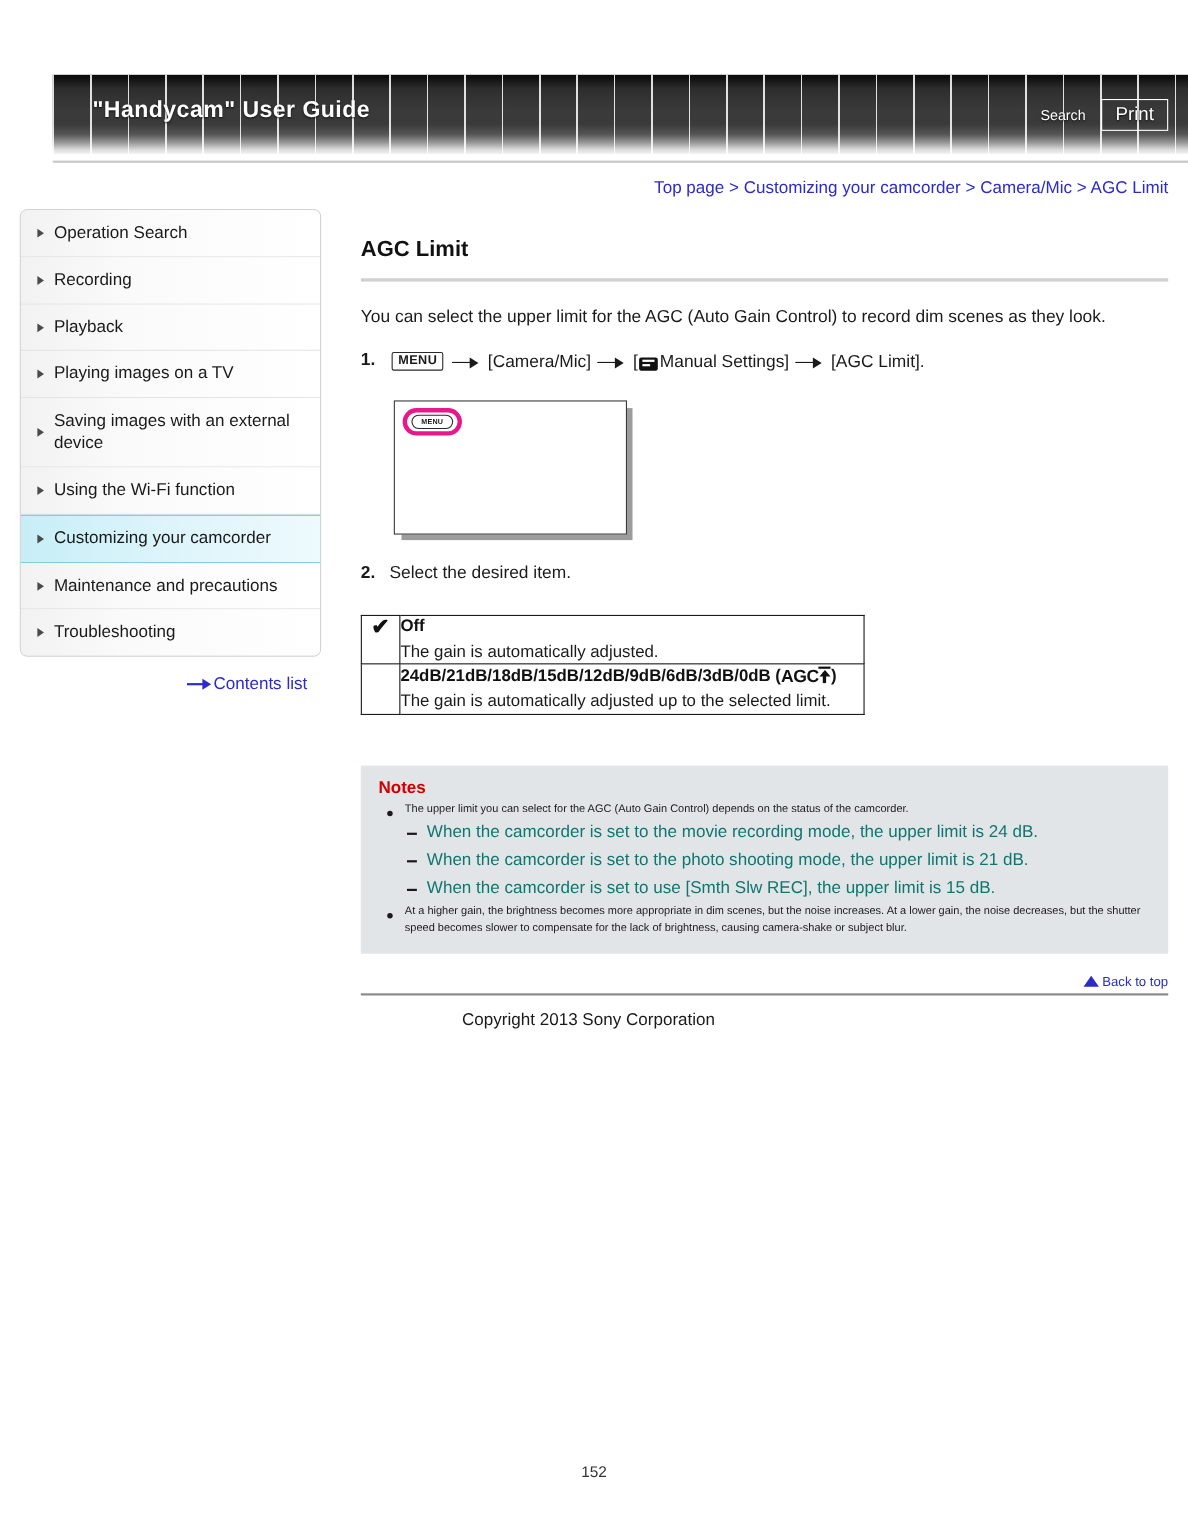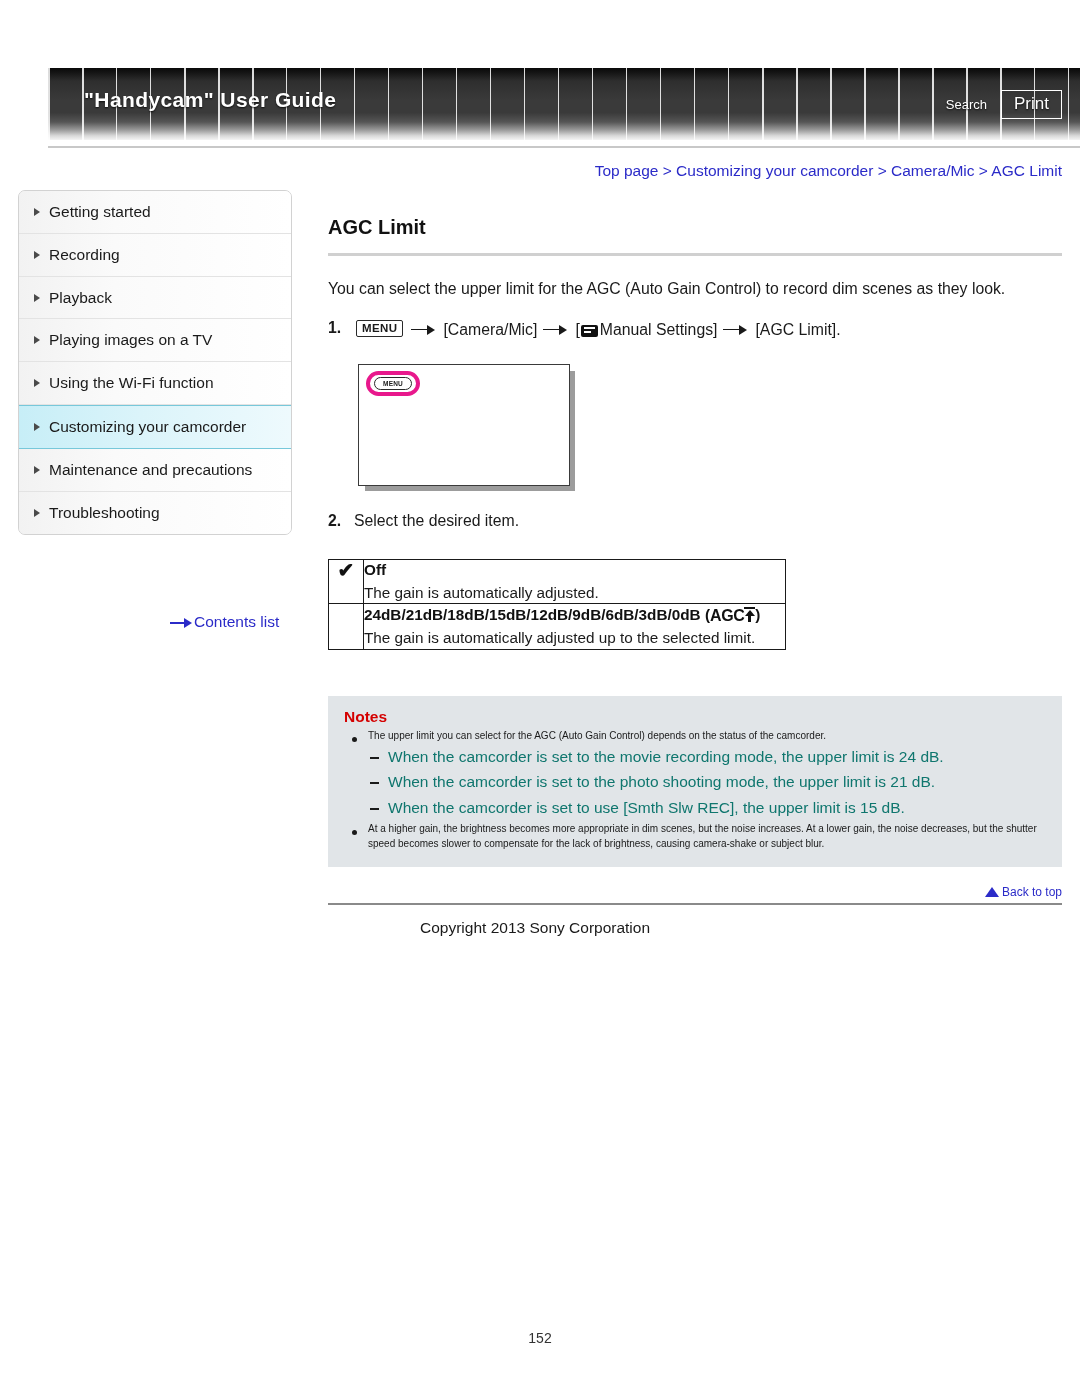--- a/index.html
+++ b/index.html
@@ -476,33 +476,37 @@
     <div class="header-print">Print</div>
   </div>
 </div>
 <div class="header-underline"></div>
 
 <div class="breadcrumb">Top page &gt; Customizing your camcorder &gt; Camera/Mic &gt; AGC Limit</div>
 
 <div class="sidebar">
   <div class="side-item">
     <span class="tri"></span>
-    <span>Getting started</span>
+    <span>Operation Search</span>
   </div>
   <div class="side-item">
     <span class="tri"></span>
     <span>Recording</span>
   </div>
   <div class="side-item">
     <span class="tri"></span>
     <span>Playback</span>
   </div>
   <div class="side-item">
     <span class="tri"></span>
     <span>Playing images on a TV</span>
+  </div>
+  <div class="side-item">
+    <span class="tri"></span>
+    <span>Saving images with an external device</span>
   </div>
   <div class="side-item">
     <span class="tri"></span>
     <span>Using the Wi-Fi function</span>
   </div>
   <div class="side-item active">
     <span class="tri"></span>
     <span>Customizing your camcorder</span>
   </div>
   <div class="side-item">

